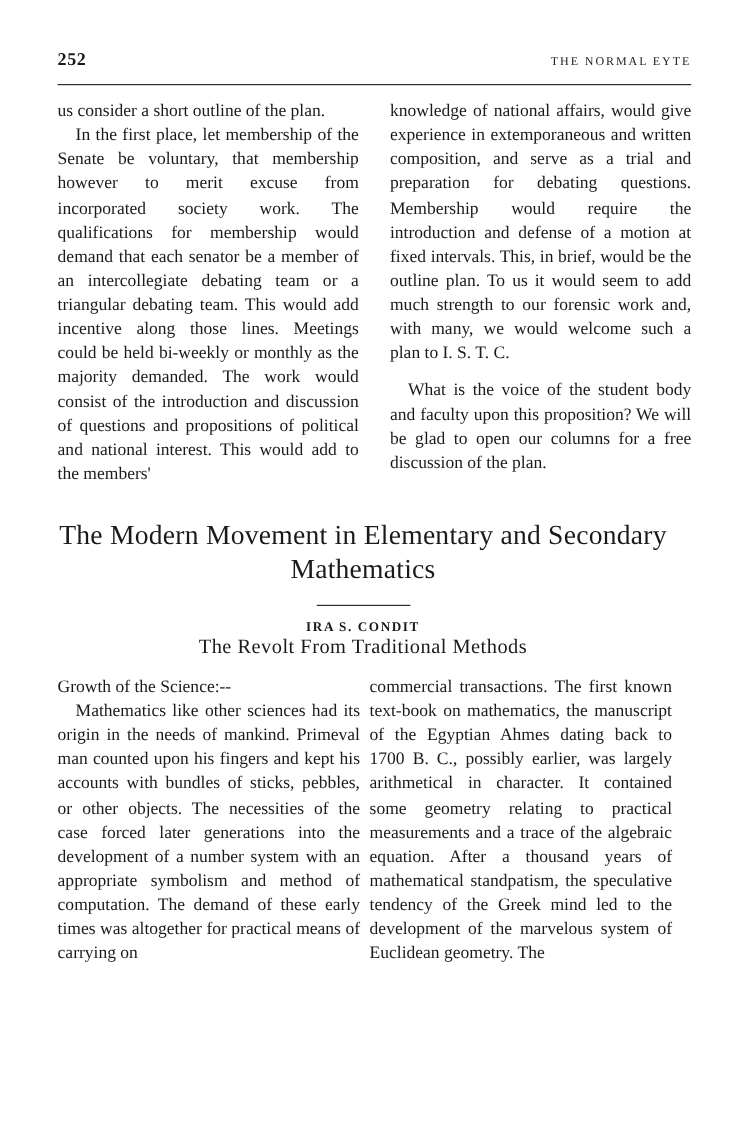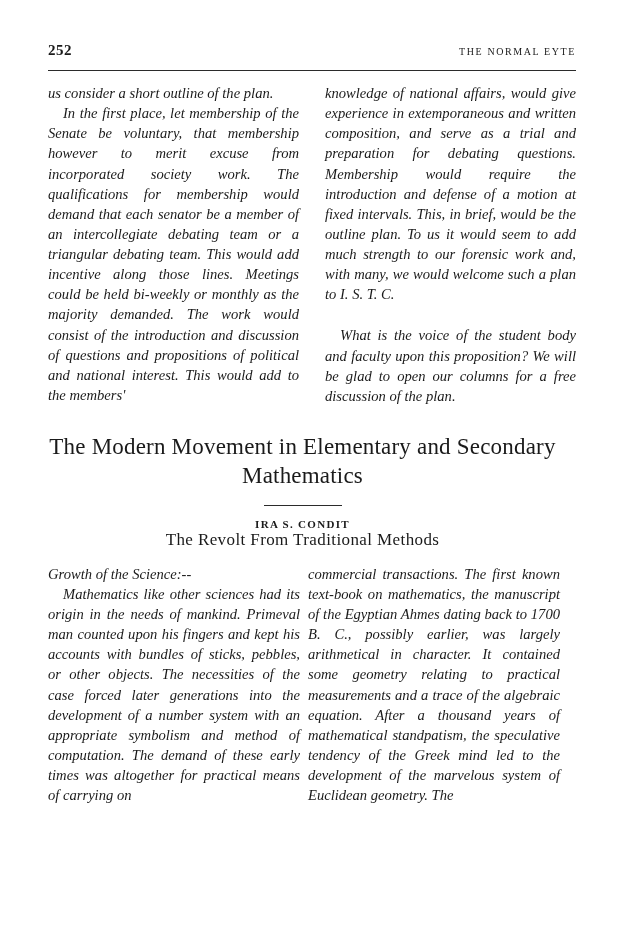--- a/index.html
+++ b/index.html
@@ -44,38 +44,37 @@
     margin: 11px 48px 0 48px;
     border-top: 1px solid #2b2b2b;
   }
   .columns {
     display: flex;
     padding: 12px 48px 0 48px;
     gap: 26px;
   }
   .col {
     width: 252px;
-    font-style: italic;
   }
   p {
     margin: 0;
     font-size: 14.6px;
     line-height: 1.38;
     text-align: justify;
     text-justify: inter-word;
     hyphens: none;
   }
   p.indent {
     text-indent: 15px;
   }
   p + p {
     margin-top: 0;
   }
   .gap-para {
-    margin-top: 21px;
+    margin-top: 11px;
   }
   .article-head {
     padding: 26px 44px 0 25px;
     text-align: center;
   }
   .article-title {
     font-size: 23px;
     line-height: 1.28;
     letter-spacing: 0.2px;
     font-weight: normal;

